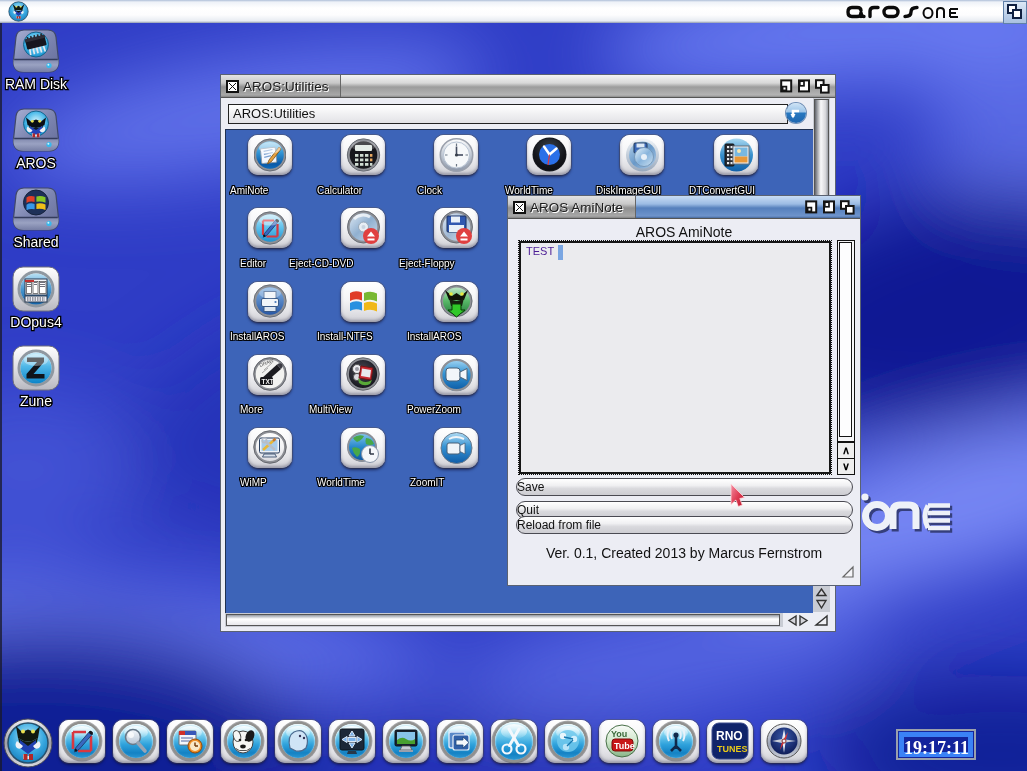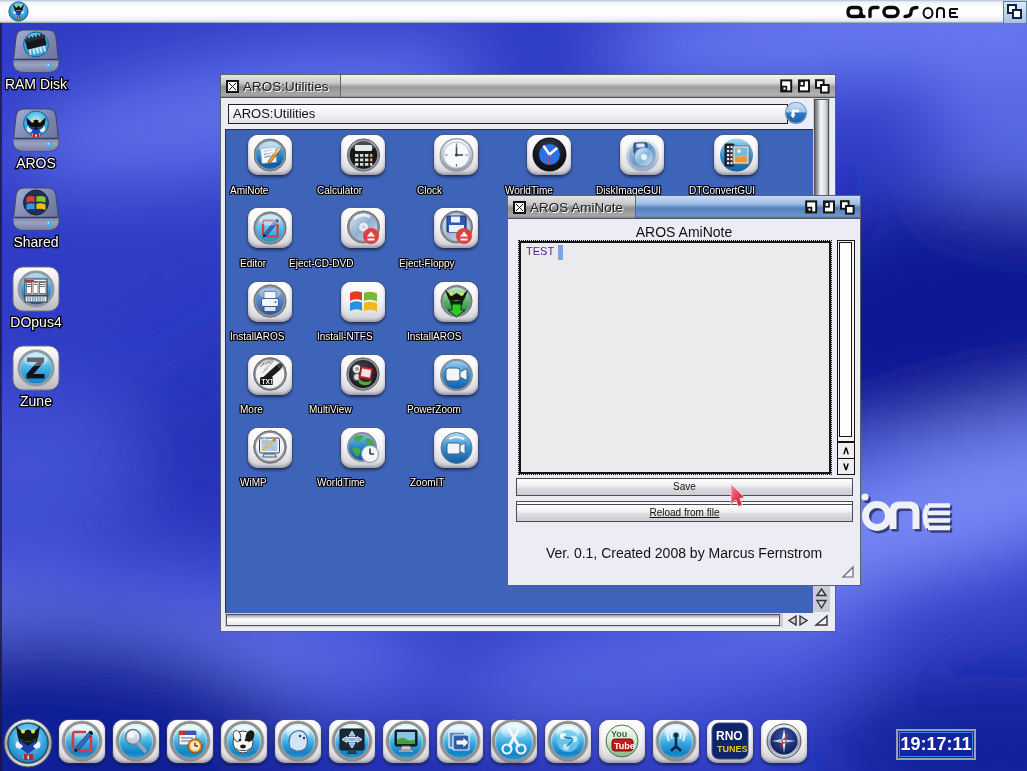--- a/index.html
+++ b/index.html
@@ -38,23 +38,23 @@
 .chip{position:absolute;border-radius:10px;
  background:linear-gradient(180deg,#ffffff 0,#f4f4f6 45%,#e2e2e6 75%,#cfcfd5 100%);
  box-shadow:inset 0 1px 0 #fff,inset 0 -2px 3px rgba(100,100,120,.5),0 2px 3px rgba(8,8,40,.6),0 0 0 1px rgba(90,90,110,.55);}
 
 .borb{position:absolute;border-radius:50%;
  background:linear-gradient(180deg,#d0f0fa 0,#7ed2f0 30%,#2fa2dc 60%,#1482c4 85%,#2a96d2 100%);
  box-shadow:inset 0 1px 2px rgba(255,255,255,.9),0 0 0 2.5px #90908e,0 0 0 3.5px rgba(70,70,75,.45);}
 .borb:after{content:"";position:absolute;left:15%;top:5%;width:70%;height:40%;border-radius:50%;
  background:linear-gradient(180deg,rgba(255,255,255,.9),rgba(255,255,255,.06));}
 
-.abtn{position:absolute;border:1px solid #4a4a52;border-radius:0;
+.abtn{position:absolute;border:1px solid #4a4a52;border-radius:9px;
  background:linear-gradient(180deg,#ffffff 0,#f0f0f2 40%,#d9d9dd 60%,#cdcdd2 100%);
- font-size:10px;color:#111;text-align:center;}
+ font-size:12px;color:#111;text-align:left;}
 </style>
 </head>
 <body>
 <div id="bg"></div>
 <svg class="abs" style="left:0;top:0" width="1027" height="771" viewBox="0 0 1027 771">
  <defs>
       <filter id="bl" x="-60%" y="-60%" width="220%" height="220%">
         <feGaussianBlur stdDeviation="38"></feGaussianBlur>
       </filter>
     </defs>
@@ -546,22 +546,22 @@
  </div>
 
  <div class="abs" style="left:329px;top:44px;width:16px;height:200px;background:#f6f6f8;border:1px solid #111;">
    <div class="abs" style="left:1px;top:1px;width:11px;height:193px;background:#fdfdfe;border:1.5px solid #141414;"></div>
  </div>
  <div class="abs" style="left:329px;top:246px;width:16px;height:15px;background:#eee;border:1px solid #111;font:bold 11px 'Liberation Sans';text-align:center;line-height:15px;">∧</div>
  <div class="abs" style="left:329px;top:262px;width:16px;height:15px;background:#eee;border:1px solid #111;font:bold 11px 'Liberation Sans';text-align:center;line-height:15px;">∨</div>
 
  <div class="abtn" style="left:8px;top:282px;width:335px;height:16px;line-height:16px;">Save</div>
  <div class="abtn" style="left:8px;top:305px;width:335px;height:16px;line-height:16px;">Quit</div>
- <div class="abtn" style="left:8px;top:308px;width:335px;height:16px;line-height:16px;text-decoration:underline;">Reload from file</div>
- <div class="abs" style="left:0;top:349px;width:352px;height:16px;text-align:center;font-size:14px;color:#111;">Ver. 0.1, Created 2008 by Marcus Fernstrom</div>
+ <div class="abtn" style="left:8px;top:320px;width:335px;height:16px;line-height:16px;">Reload from file</div>
+ <div class="abs" style="left:0;top:349px;width:352px;height:16px;text-align:center;font-size:14px;color:#111;">Ver. 0.1, Created 2013 by Marcus Fernstrom</div>
  <svg class="abs" style="left:332px;top:368px" width="16" height="16" viewBox="0 0 16 16">
    <path d="M13 3 L13 13 L3 13 Z" fill="#f4f4f8" stroke="#666" stroke-width="1.2"></path>
  </svg>
 </div>
 
 <svg class="abs" style="left:729px;top:483px" width="18" height="27" viewBox="0 0 18 27">
  <defs>
       <linearGradient id="curg" x1="0" y1="0" x2="1" y2="1">
         <stop offset="0" stop-color="#f490a4"></stop>
         <stop offset=".5" stop-color="#e04058"></stop>
@@ -861,15 +861,15 @@
    <radialGradient id="cpb" cx=".5" cy=".35" r=".8">
           <stop offset="0" stop-color="#3858a8"></stop>
           <stop offset=".7" stop-color="#142464"></stop>
           <stop offset="1" stop-color="#0a1442"></stop>
         </radialGradient>
   </defs>
  </svg>
 </div>
 
 <div class="abs" style="left:896px;top:729px;width:76px;height:27px;border:2px solid #9aa0ac;">
- <div style="position:absolute;left:1px;top:1px;right:1px;bottom:1px;border:1px solid #3b82f6;
-  color:#fff;font-size:18px;font-weight:bold;text-align:center;line-height:23px;">19:17:11</div>
+ <div style="position:absolute;left:1px;top:1px;right:1px;bottom:1px;border:5px solid #3b82f6;
+  color:#fff;font-size:18px;font-weight:bold;text-align:center;line-height:23px;font-family:Liberation Serif, serif;">19:17:11</div>
 </div>
 
 </body></html>

